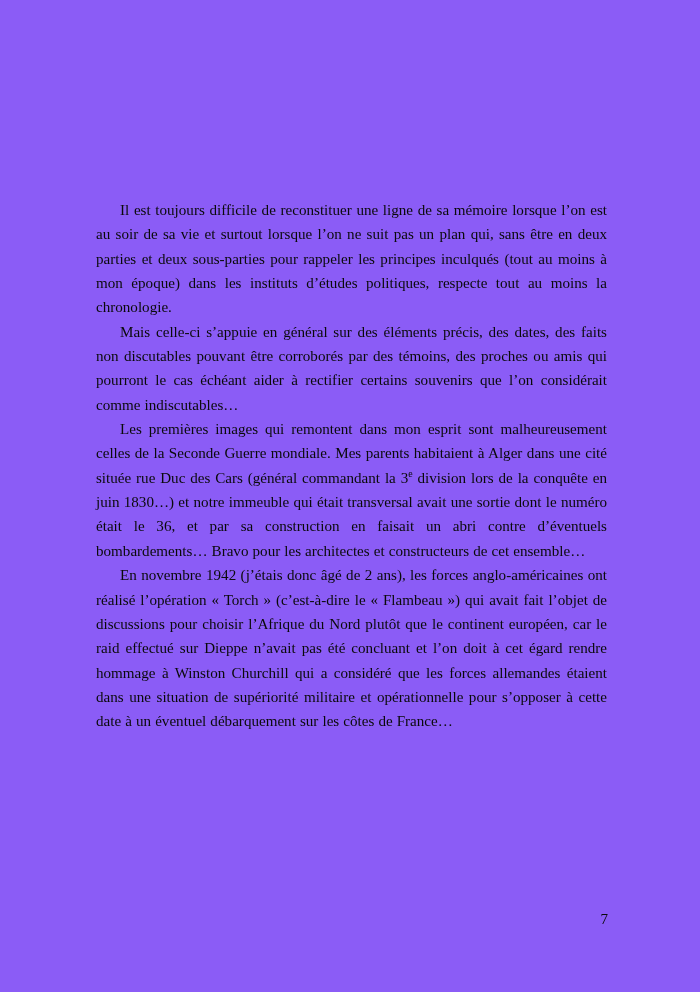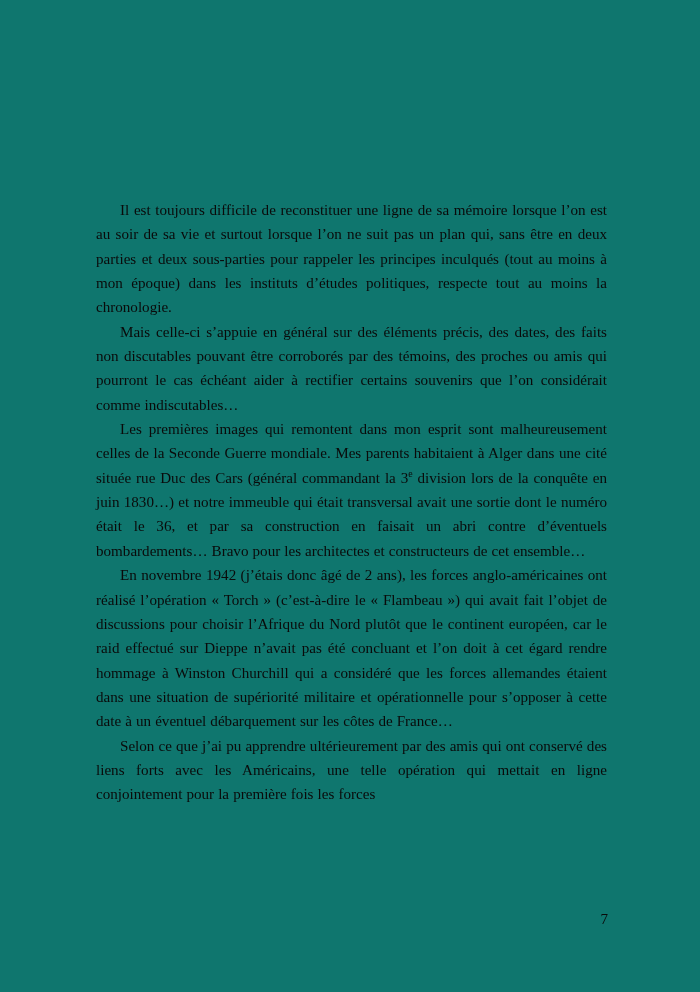--- a/index.html
+++ b/index.html
@@ -6,21 +6,21 @@
   html, body {
     margin: 0;
     padding: 0;
     background: #ffffff;
   }
 
   .page {
     position: relative;
     width: 700px;
     height: 992px;
-    background: #0f766e;
+    background: #8b5cf6;
     overflow: hidden;
     font-family: "Liberation Serif", "DejaVu Serif", serif;
     color: #0a0a0a;
     -webkit-font-smoothing: antialiased;
   }
 
   .text-block {
     position: absolute;
     left: 96px;
     top: 198px;
@@ -71,19 +71,18 @@
   <div class="text-block">
 
     <p class="para">Il est toujours difficile de reconstituer une ligne de sa mémoire lorsque l’on est au soir de sa vie et surtout lorsque l’on ne suit pas un plan qui, sans être en deux parties et deux sous-parties pour rappeler les principes inculqués (tout au moins à mon époque) dans les instituts d’études politiques, respecte tout au moins la chronologie.</p>
 
     <p class="para">Mais celle-ci s’appuie en général sur des éléments précis, des dates, des faits non discutables pouvant être corroborés par des témoins, des proches ou amis qui pourront le cas échéant aider à rectifier certains souvenirs que l’on considérait comme indiscutables…</p>
 
     <p class="para"><span>Les premières images qui remontent dans mon esprit sont malheureusement celles de la Seconde Guerre mondiale. Mes parents habitaient à Alger dans une cité située rue Duc des Cars (général commandant la 3</span><sup class="ordinal">e</sup><span> division lors de la conquête en juin 1830…) et notre immeuble qui était transversal avait une sortie dont le numéro était le 36, et par sa construction en faisait un abri contre d’éventuels bombardements… Bravo pour les architectes et constructeurs de cet ensemble…</span></p>
 
     <p class="para">En novembre 1942 (j’étais donc âgé de 2 ans), les forces anglo-américaines ont réalisé l’opération « Torch » (c’est-à-dire le « Flambeau ») qui avait fait l’objet de discussions pour choisir l’Afrique du Nord plutôt que le continent européen, car le raid effectué sur Dieppe n’avait pas été concluant et l’on doit à cet égard rendre hommage à Winston Churchill qui a considéré que les forces allemandes étaient dans une situation de supériorité militaire et opérationnelle pour s’opposer à cette date à un éventuel débarquement sur les côtes de France…</p>
 
-    <p class="para">Selon ce que j’ai pu apprendre ultérieurement par des amis qui ont conservé des liens forts avec les Américains, une telle opération qui mettait en ligne conjointement pour la première fois les forces</p>
 
   </div>
 
   <div class="folio">7</div>
 
 </div>
 
 </body></html>

